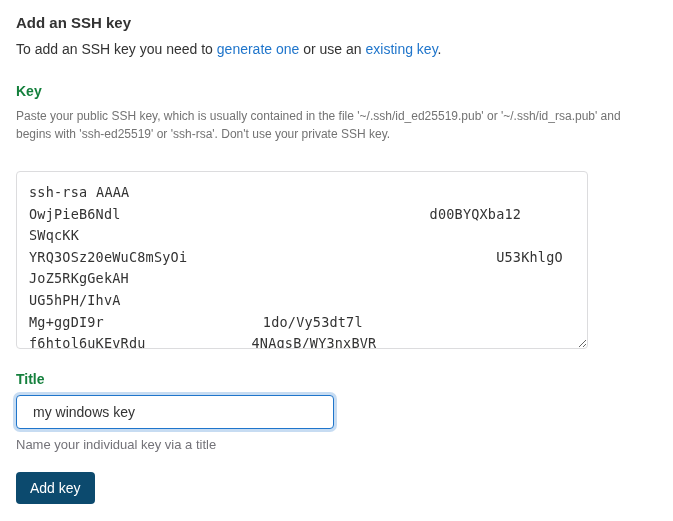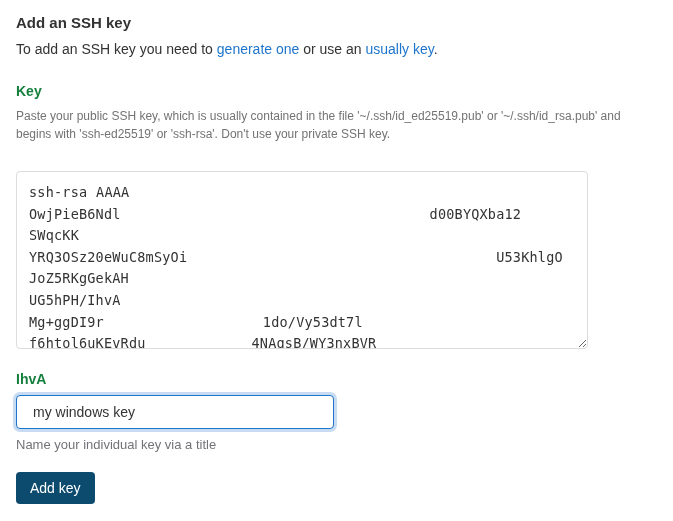--- a/index.html
+++ b/index.html
@@ -87,34 +87,34 @@
     }
   </style>
 </head>
 <body>
 
 
 
 <h4>Add an SSH key</h4>
 
 <p class="intro">
-  <span>To add an SSH key you need to </span><a href="#">generate one</a><span> or use an </span><a href="#">usually key</a><span>.</span>
+  <span>To add an SSH key you need to </span><a href="#">generate one</a><span> or use an </span><a href="#">existing key</a><span>.</span>
 </p>
 
 <label class="section-label">Key</label>
 <p class="help-text">Paste your public SSH key, which is usually contained in the file '~/.ssh/id_ed25519.pub' or '~/.ssh/id_rsa.pub' and begins with 'ssh-ed25519' or 'ssh-rsa'. Don't use your private SSH key.</p>
 <textarea class="key-input" style="">ssh-rsa AAAA
 OwjPieB6Ndl                                   d00BYQXba12                                          SWqcKK
 YRQ3OSz20eWuC8mSyOi                                   U53KhlgO                    JoZ5RKgGekAH
 UG5hPH/IhvA                                                 Mg+ggDI9r                  1do/Vy53dt7l
 f6htol6uKEvRdu            4NAqsB/WY3nxBVR                 UsQt8+lc              DqkoGyvfe
 63c3htrq                        'JH7NS8n3XWb2hkcir2Fn4mL6NV:             ==</textarea>
 
 <div class="title-section">
-  <label class="section-label">IhvA</label>
+  <label class="section-label">Title</label>
   <input type="text" class="title-input" value="my windows key" style="">
   <p class="hint">Name your individual key via a title</p>
 </div>
 
 <button class="add-key">Add key</button>
 
 
 
 
 </body></html>

